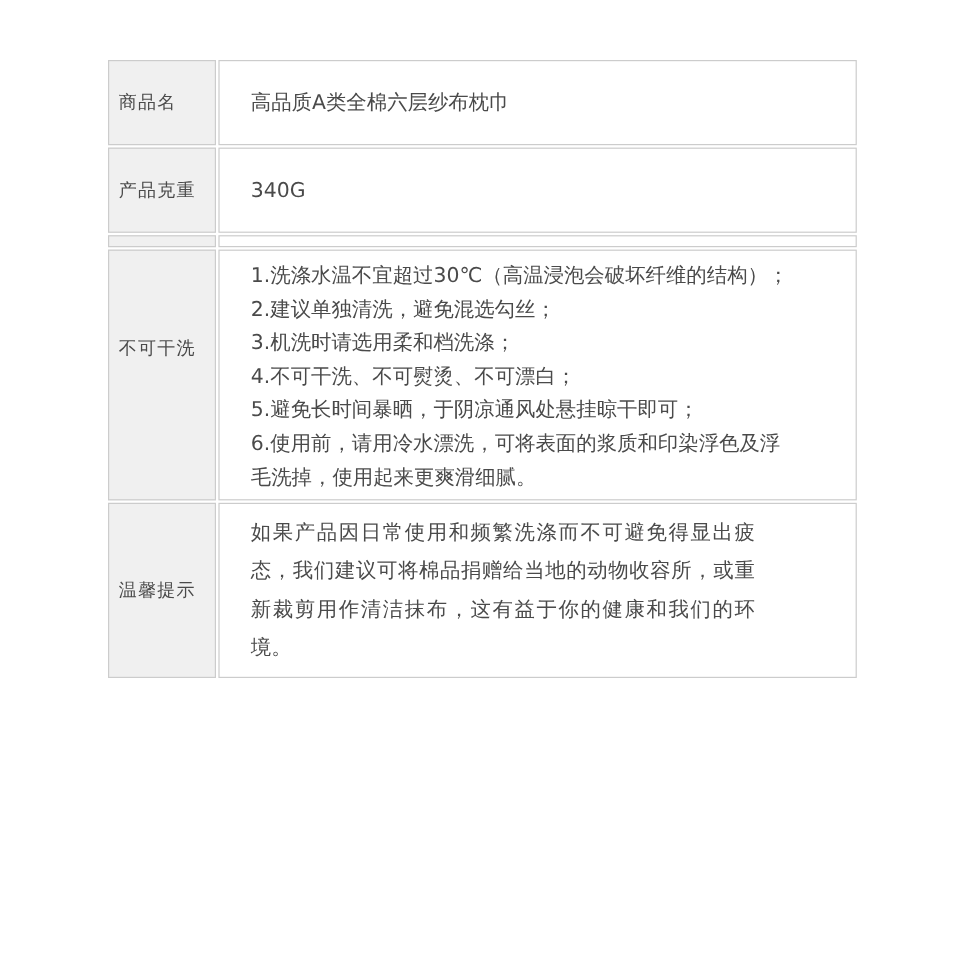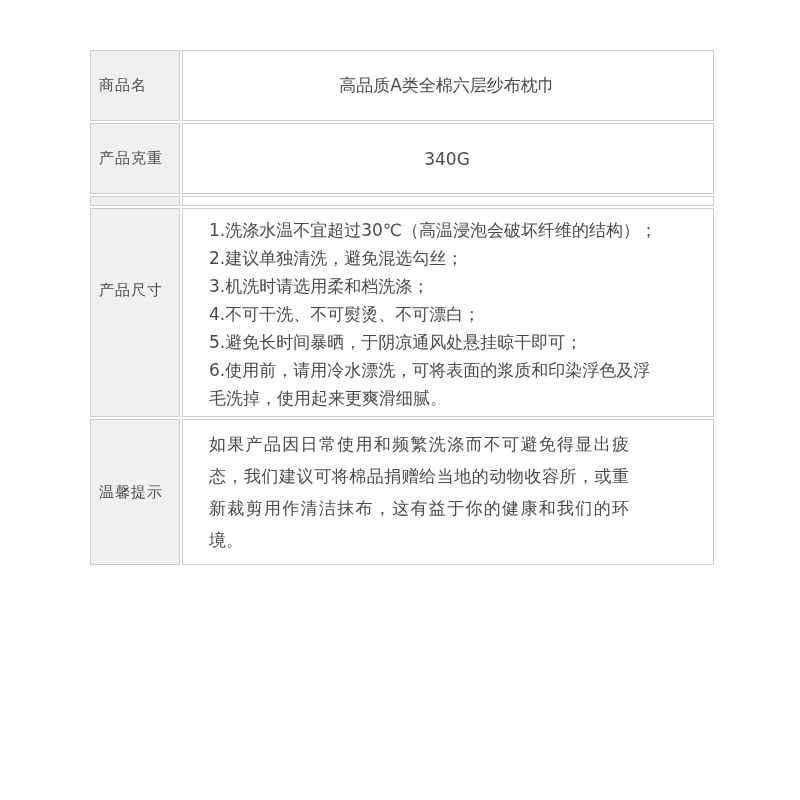--- a/index.html
+++ b/index.html
@@ -38,21 +38,21 @@
     padding: 0 0 0 8px;
     vertical-align: middle;
   }
   td.value-cell {
     background: #ffffff;
     font-size: 17px;
     color: #4a4a4a;
     padding: 0 28px 0 26px;
     vertical-align: middle;
   }
-  tr.row-simple td.value-cell { height: 69px; text-align: center; }
+  tr.row-simple td.value-cell { height: 69px; }
   tr.row-spacer td { height: 8px; padding: 0; }
   tr.row-wash td.value-cell {
     height: 200px;
     vertical-align: top;
     padding-top: 7px;
     line-height: 28px;
   }
   tr.row-wash td.label-cell {
     padding-bottom: 45px;
   }
@@ -76,21 +76,21 @@
     </tr>
     <tr class="row-simple">
       <td class="label-cell">产品克重</td>
       <td class="value-cell">340G</td>
     </tr>
     <tr class="row-spacer">
       <td class="label-cell"></td>
       <td class="value-cell"></td>
     </tr>
     <tr class="row-wash">
-      <td class="label-cell">产品尺寸</td>
+      <td class="label-cell">不可干洗</td>
       <td class="value-cell">
         <div>
           <div class="wash-line">1.洗涤水温不宜超过30℃（高温浸泡会破坏纤维的结构）；</div>
           <div class="wash-line">2.建议单独清洗，避免混选勾丝；</div>
           <div class="wash-line">3.机洗时请选用柔和档洗涤；</div>
           <div class="wash-line">4.不可干洗、不可熨烫、不可漂白；</div>
           <div class="wash-line">5.避免长时间暴晒，于阴凉通风处悬挂晾干即可；</div>
           <div class="wash-line">6.使用前，请用冷水漂洗，可将表面的浆质和印染浮色及浮</div>
           <div class="wash-line">毛洗掉，使用起来更爽滑细腻。</div>
         </div>

